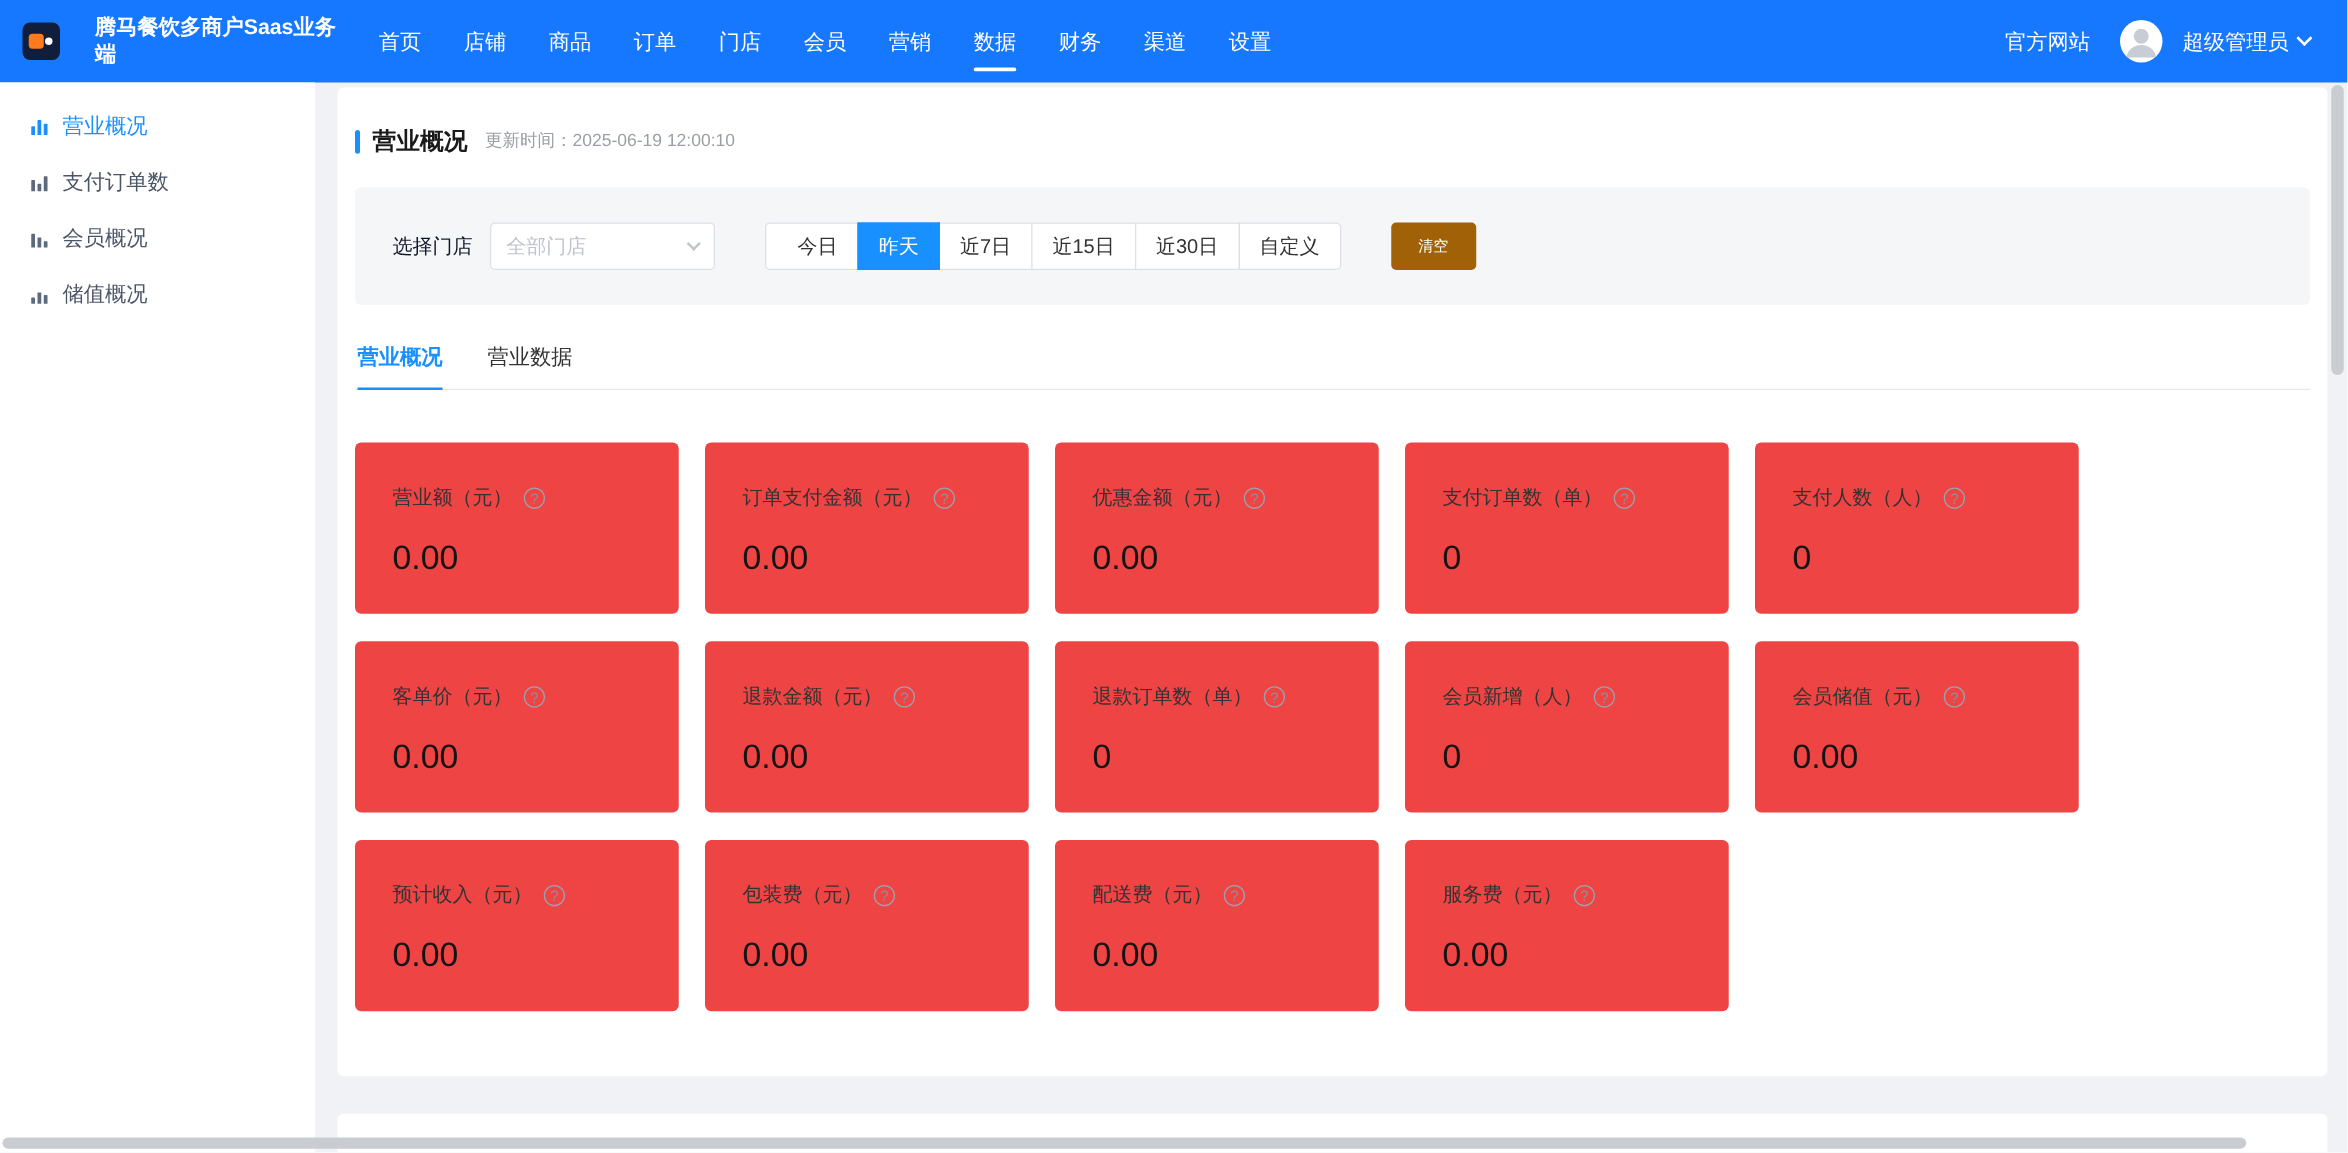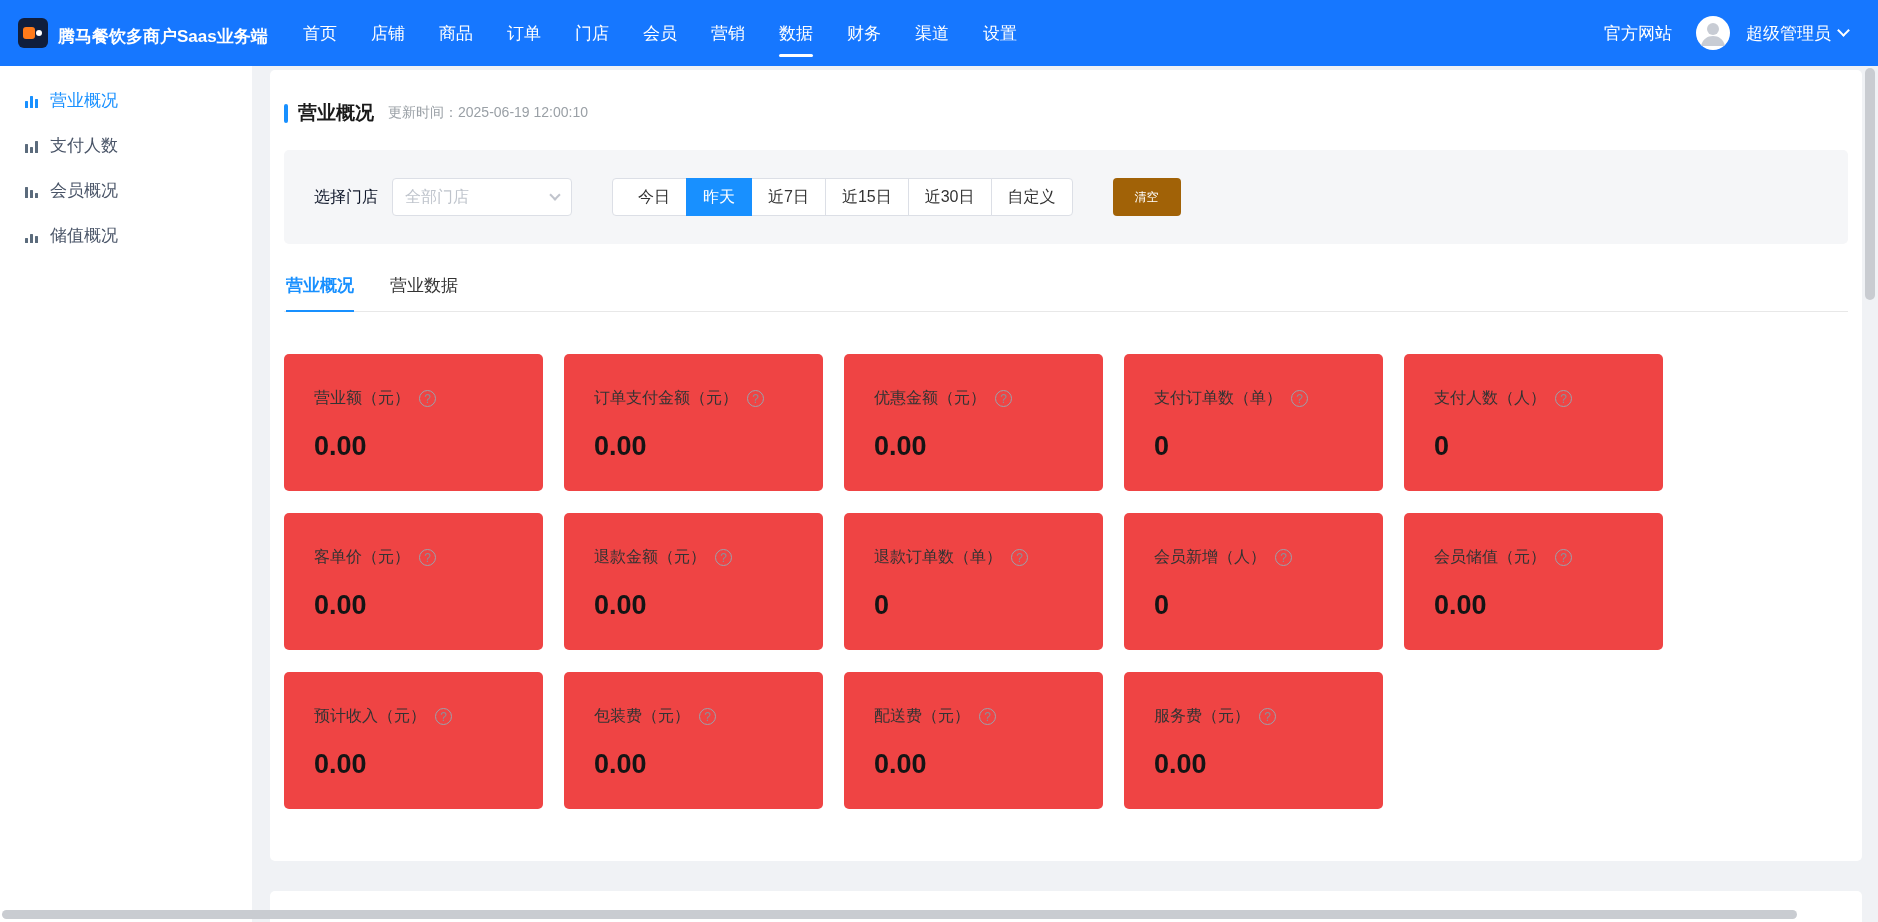--- a/index.html
+++ b/index.html
@@ -8,21 +8,21 @@
     font-family: "Liberation Sans", "DejaVu Sans", sans-serif;
     background:#f0f2f5; color:#333; overflow:hidden; position:relative;
   }
   .screen { width:1878px; height:922px; position:relative; overflow:hidden; }
 
   
   .topbar {
     height:66px; background:#1677ff; color:#fff;
     display:flex; align-items:center; padding:0 30px 0 18px;
   }
-  .brand { display:flex; align-items:flex-end; gap:10px; width:262px; flex:0 0 auto; cursor:pointer; }
+  .brand { display:flex; align-items:center; gap:28px; width:262px; flex:0 0 auto; cursor:pointer; }
   .logo { width:30px; height:30px; border-radius:6px; background:#101e3c; position:relative; flex:0 0 auto; }
   .logo::before { content:""; position:absolute; left:5px; top:9px; width:12px; height:12px; background:#ff7a1a; border-radius:3px; }
   .logo::after { content:""; position:absolute; right:6px; top:12px; width:6px; height:6px; background:#fff; border-radius:50%; }
   .brand-title { font-size:17px; font-weight:700; line-height:1.3; width:214px; }
   .topnav { display:flex; align-items:stretch; height:100%; margin-left:6px; }
   .nav-item { display:flex; align-items:center; padding:0 17px; font-size:17px; color:#ffffff; cursor:pointer; position:relative; text-decoration:none; }
   .nav-item.active::after { content:""; position:absolute; left:17px; right:17px; bottom:9px; height:3px; background:#fff; border-radius:2px; }
   .topbar-right { margin-left:auto; display:flex; align-items:center; gap:16px; font-size:17px; }
   .official-link { color:#fff; cursor:pointer; text-decoration:none; margin-right:8px; }
   .avatar { width:34px; height:34px; border-radius:50%; background:#fff; display:flex; align-items:center; justify-content:center; cursor:pointer; overflow:hidden; }
@@ -67,21 +67,21 @@
   .tab { padding-bottom:14px; font-size:17px; color:#333; cursor:pointer; position:relative; }
   .tab.active { color:#1890ff; font-weight:600; }
   .tab.active::after { content:""; position:absolute; left:0; right:0; bottom:-1px; height:2px; background:#1890ff; }
 
   
   .stats-grid { margin-top:42px; display:grid; grid-template-columns:repeat(5, 259px); gap:22px 21px; }
   .stat-card { background:#ef4444; border-radius:5px; padding:34px 30px; height:137px; }
   .stat-label-row { display:flex; align-items:center; gap:9px; font-size:16px; color:#333; }
   .qicon { width:17px; height:17px; border:1px solid #9aa3ad; border-radius:50%; color:#8a9099; font-size:12px; display:inline-flex; align-items:center; justify-content:center; flex:0 0 auto; cursor:pointer; }
   .qicon::after { content:"?"; }
-  .stat-value { margin-top:22px; font-size:27px; font-weight:700; color:#141414; }
+  .stat-value { margin-top:22px; font-size:27px; font-weight:400; color:#141414; }
 
   
   .v-scroll-thumb { position:absolute; right:3px; top:68px; width:10px; height:232px; background:#c9ccd1; border-radius:5px; }
   .h-scroll-thumb { position:absolute; left:2px; bottom:3px; width:1795px; height:9px; background:#c9ccd1; border-radius:5px; }
 </style>
 </head>
 <body>
 
 <div class="screen">
 
@@ -133,21 +133,21 @@
           <span>营业概况</span>
         </div>
         <div class="side-item">
           <span class="sicon">
             <svg width="16" height="16" viewBox="0 0 16 16" fill="currentColor">
                 <rect x="1" y="6" width="3" height="9" rx="0.5"></rect>
                 <rect x="6" y="9" width="3" height="6" rx="0.5"></rect>
                 <rect x="11" y="3" width="3" height="12" rx="0.5"></rect>
               </svg>
           </span>
-          <span>支付人数</span>
+          <span>支付订单数</span>
         </div>
         <div class="side-item">
           <span class="sicon">
             <svg width="16" height="16" viewBox="0 0 16 16" fill="currentColor">
                 <rect x="1" y="4" width="3" height="11" rx="0.5"></rect>
                 <rect x="6" y="7" width="3" height="8" rx="0.5"></rect>
                 <rect x="11" y="10" width="3" height="5" rx="0.5"></rect>
               </svg>
           </span>
           <span>会员概况</span>

